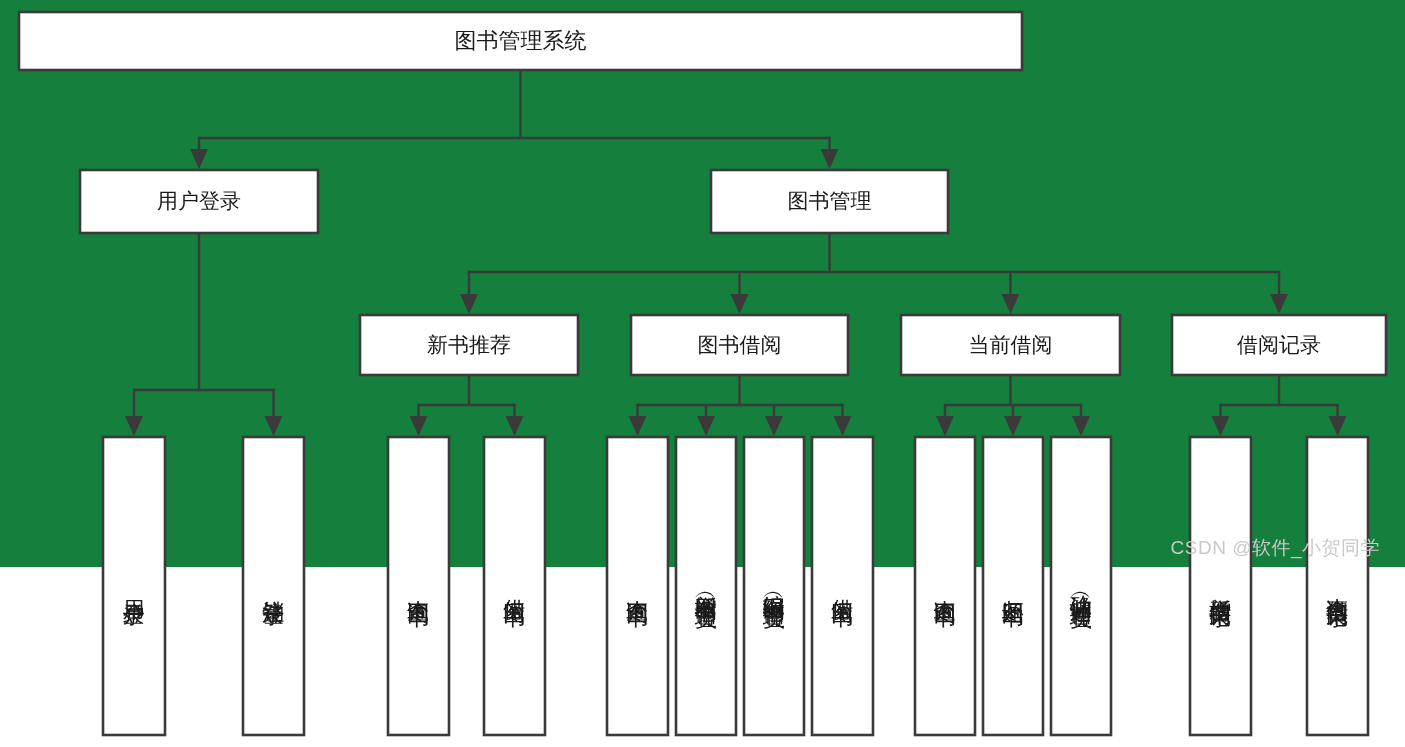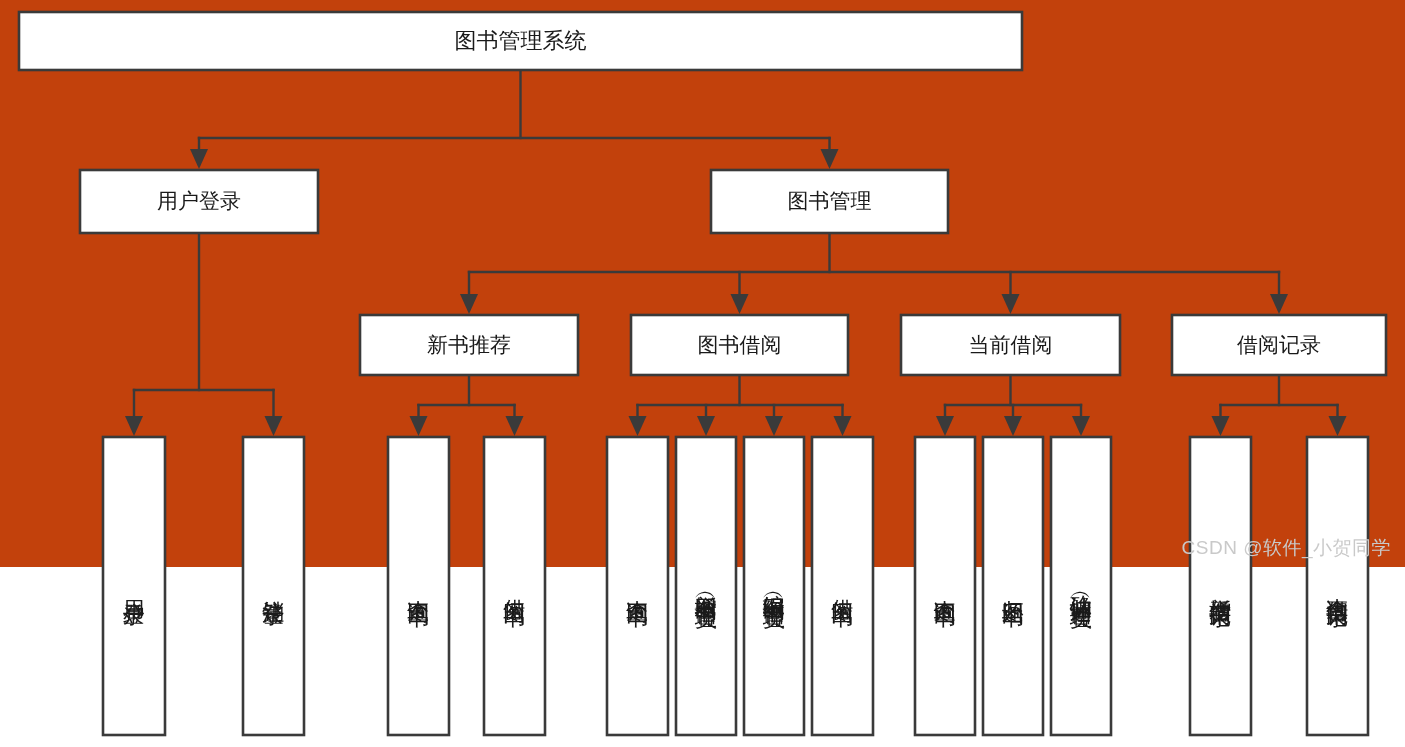--- a/index.html
+++ b/index.html
@@ -10,21 +10,21 @@
   body {
     width: 1405px;
     height: 747px;
     font-family: "Liberation Sans", "DejaVu Sans", sans-serif;
     overflow: hidden;
   }
   #diagram-root {
     position: relative;
     width: 1405px;
     height: 567px;
-    background: #c2410c;
+    background: #15803d;
   }
   svg.diagram-canvas {
     position: absolute;
     top: 0;
     left: 0;
     width: 1405px;
     height: 747px;
     display: block;
   }
   .node-box {
@@ -70,21 +70,21 @@
     font-family: "Liberation Sans", "DejaVu Sans", sans-serif;
     font-size: 22px;
     line-height: 1.06;
     letter-spacing: 2px;
     color: #1a1a1a;
     white-space: nowrap;
     text-align: center;
   }
   .watermark {
     position: absolute;
-    right: 14px;
+    right: 25px;
     bottom: 6px;
     font-family: "Liberation Sans", "DejaVu Sans", sans-serif;
     font-size: 19px;
     color: #c9c9c9;
     letter-spacing: 0.5px;
     user-select: none;
     white-space: nowrap;
   }
 </style>
 </head>

